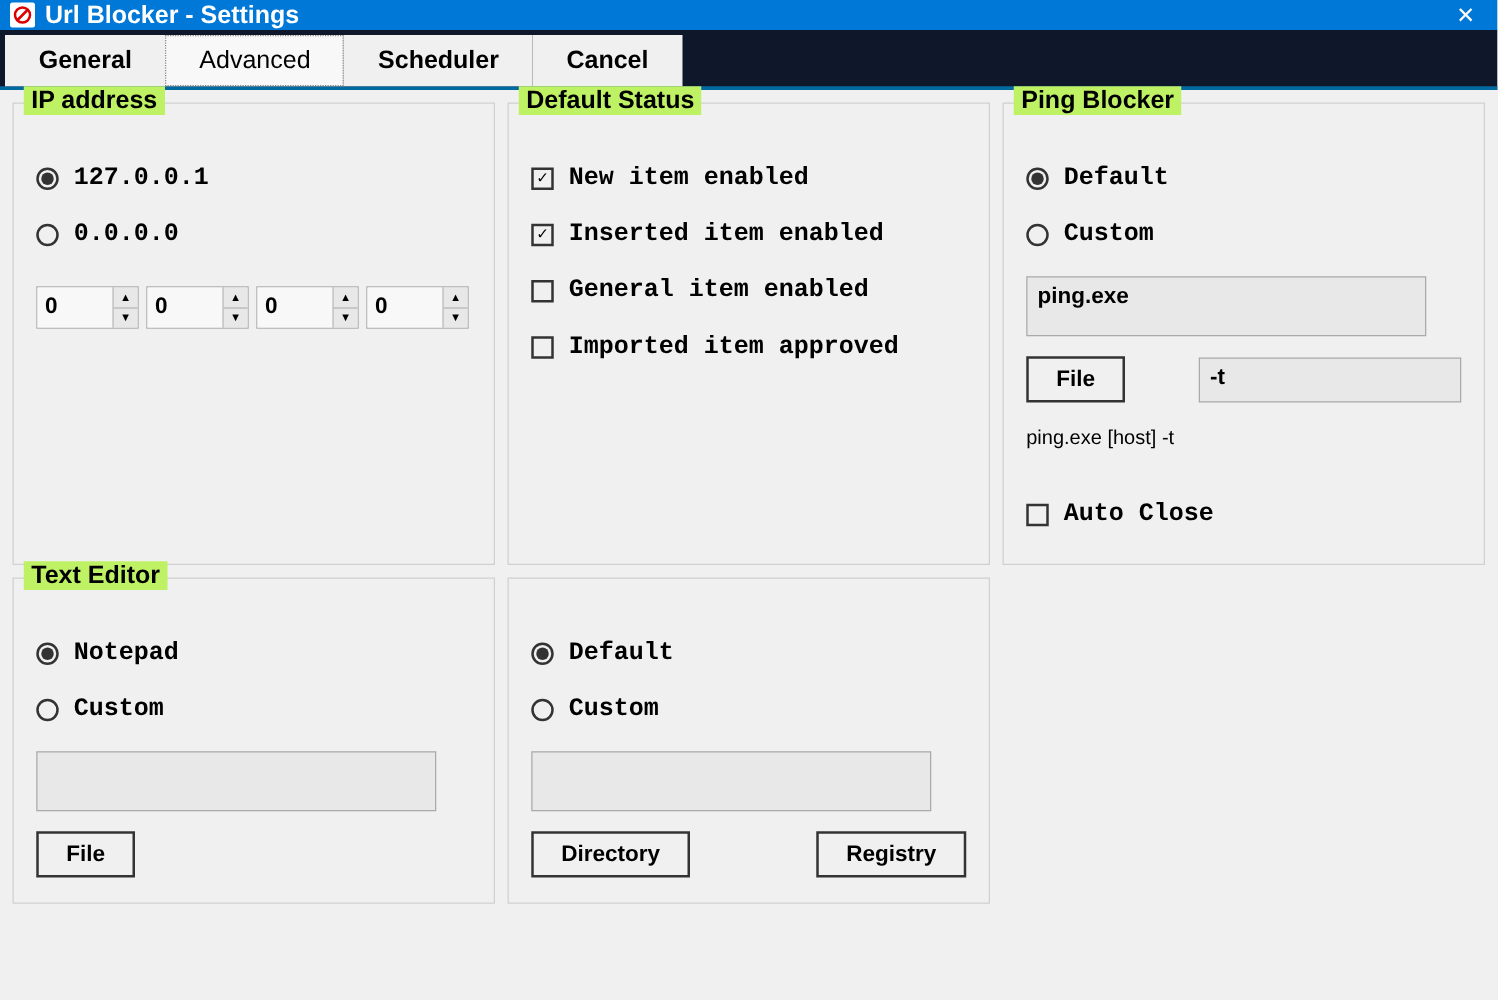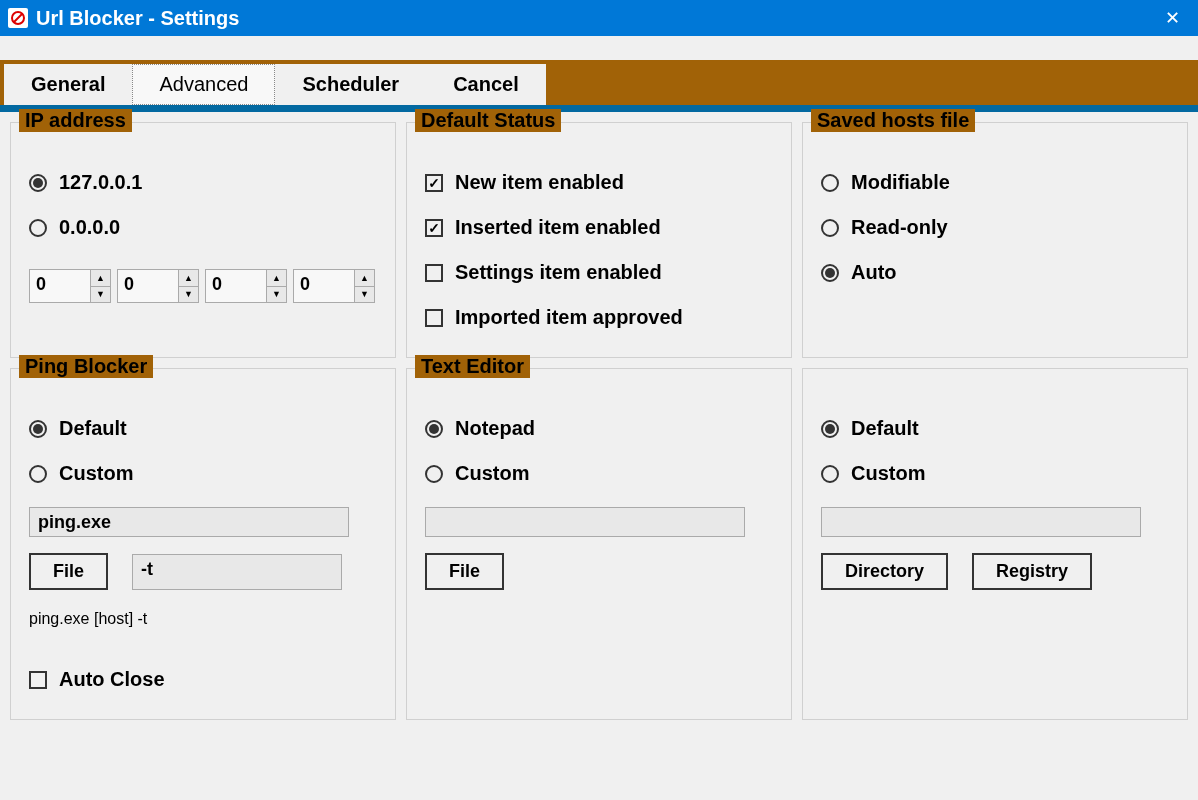--- a/index.html
+++ b/index.html
@@ -7,21 +7,21 @@
   font-family: "Segoe UI", Tahoma, sans-serif;
   font-size: 18px;
   background: #f0f0f0;
   width: 1198px;
   height: 800px;
   overflow: hidden;
 }
 .titlebar {
   background: #0078d7;
   color: #fff;
-  height: 36px;
+  height: 24px;
   display: flex;
   align-items: center;
   padding: 0 8px;
 }
 .titlebar-icon {
   width: 20px;
   height: 20px;
   background: #fff;
   border-radius: 2px;
   margin-right: 8px;
@@ -31,24 +31,23 @@
 }
 .titlebar-icon svg { width: 16px; height: 16px; }
 .titlebar-title { font-size: 20px; font-weight: 600; flex: 1; }
 .titlebar-close {
   font-size: 18px;
   cursor: pointer;
   padding: 4px 10px;
 }
 .tabs {
   display: flex;
-  background: #a16207;
-  border-bottom: 7px solid #0369a1;
+  background: #0f172a;
+  border-bottom: 3px solid #0369a1;
   padding: 4px 4px 0 4px;
-  margin-top: 24px;
 }
 .tab {
   padding: 8px 26px;
   font-size: 20px;
   background: #f0f0f0;
   border: 1px solid transparent;
   cursor: pointer;
   color: #000;
   font-weight: 600;
 }
@@ -67,29 +66,30 @@
 .groupbox {
   border: 1px solid #d0d0d0;
   background: #f0f0f0;
   padding: 18px 18px 20px 18px;
   position: relative;
 }
 .groupbox-title {
   position: absolute;
   top: -14px;
   left: 8px;
-  background: #a16207;
+  background: #bef264;
   padding: 0 6px;
   font-size: 20px;
   font-weight: 700;
 }
 .radio-row, .check-row {
   display: flex;
   align-items: center;
   margin: 10px 0 22px 0;
+  font-family: Liberation Mono, monospace;
 }
 .radio-row:last-child, .check-row:last-child { margin-bottom: 8px; }
 .radio-circle {
   width: 18px;
   height: 18px;
   border: 2px solid #333;
   border-radius: 50%;
   margin-right: 12px;
   display: flex;
   align-items: center;
@@ -154,33 +154,34 @@
   align-items: center;
   justify-content: center;
   font-size: 9px;
   background: #e8e8e8;
   cursor: pointer;
 }
 .spinner-btn:first-child { border-bottom: 1px solid #aaa; }
 .textfield {
   width: 100%;
   max-width: 320px;
-  height: 30px;
+  height: 48px;
   border: 1px solid #aaa;
   background: #e8e8e8;
   padding: 4px 8px;
   font-size: 18px;
   font-weight: 600;
   margin-top: 20px;
 }
 .btn-row {
   display: flex;
-  gap: 24px;
+  gap: 10px;
   margin-top: 16px;
   align-items: center;
+  justify-content: space-between;
 }
 .btn {
   border: 2px solid #333;
   background: #f0f0f0;
   padding: 6px 22px;
   font-size: 18px;
   font-weight: 600;
   cursor: pointer;
 }
 .arg-field {
@@ -272,44 +273,28 @@
     <div class="check-row">
       <div class="check-box checked"></div>
       <span class="option-label">New item enabled</span>
     </div>
     <div class="check-row">
       <div class="check-box checked"></div>
       <span class="option-label">Inserted item enabled</span>
     </div>
     <div class="check-row">
       <div class="check-box"></div>
-      <span class="option-label">Settings item enabled</span>
+      <span class="option-label">General item enabled</span>
     </div>
     <div class="check-row">
       <div class="check-box"></div>
       <span class="option-label">Imported item approved</span>
     </div>
   </div>
 
-  <div class="groupbox">
-    <div class="groupbox-title">Saved hosts file</div>
-    <div style="height:20px"></div>
-    <div class="radio-row">
-      <div class="radio-circle"></div>
-      <span class="option-label">Modifiable</span>
-    </div>
-    <div class="radio-row">
-      <div class="radio-circle"></div>
-      <span class="option-label">Read-only</span>
-    </div>
-    <div class="radio-row">
-      <div class="radio-circle selected"></div>
-      <span class="option-label">Auto</span>
-    </div>
-  </div>
 
   <div class="groupbox">
     <div class="groupbox-title">Ping Blocker</div>
     <div style="height:20px"></div>
     <div class="radio-row">
       <div class="radio-circle selected"></div>
       <span class="option-label">Default</span>
     </div>
     <div class="radio-row">
       <div class="radio-circle"></div>

